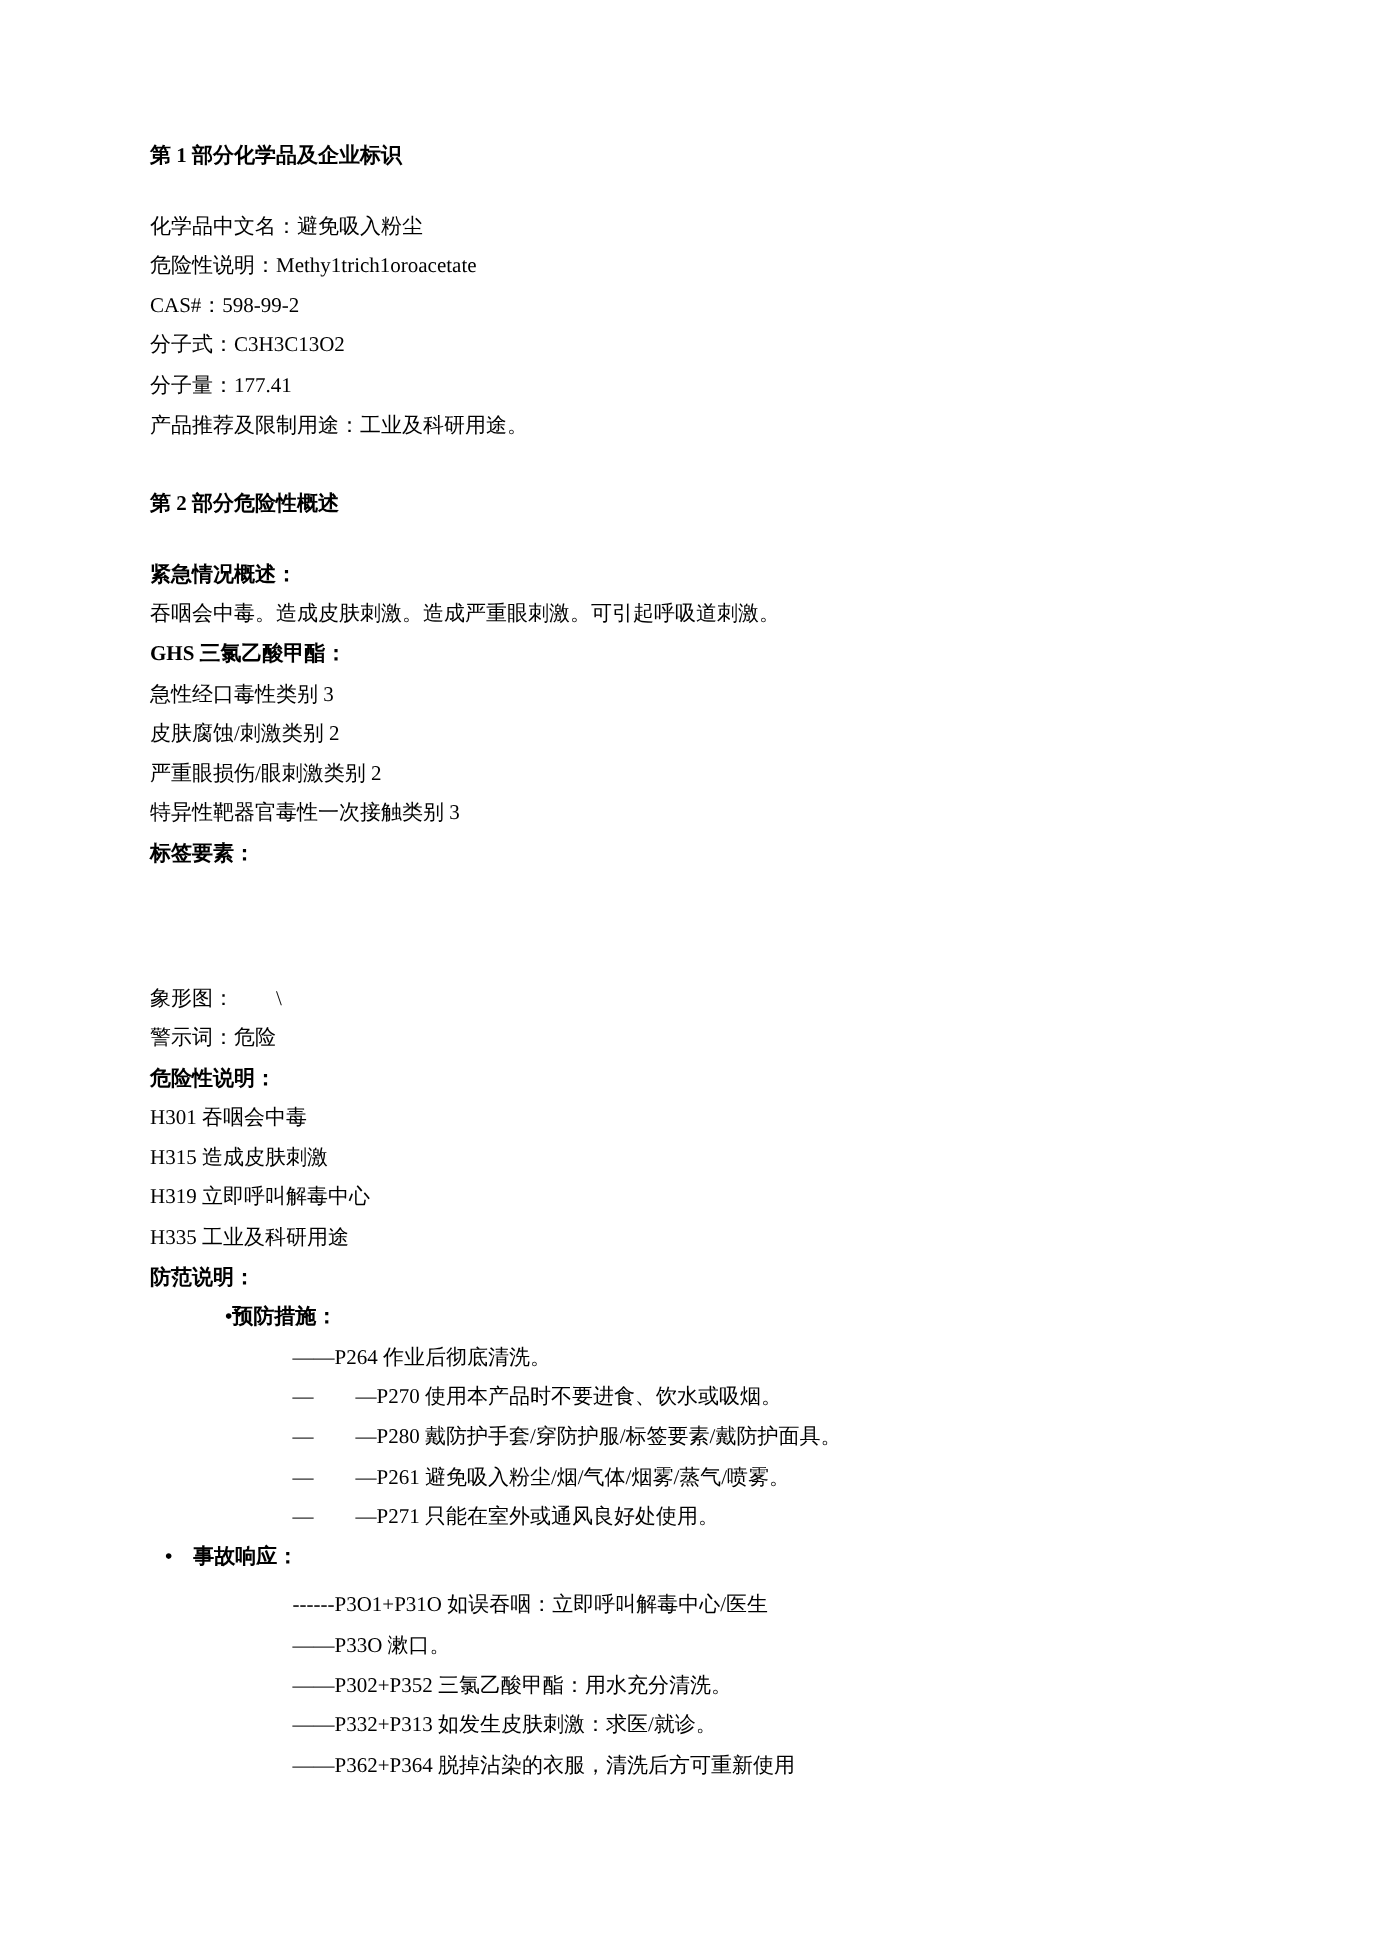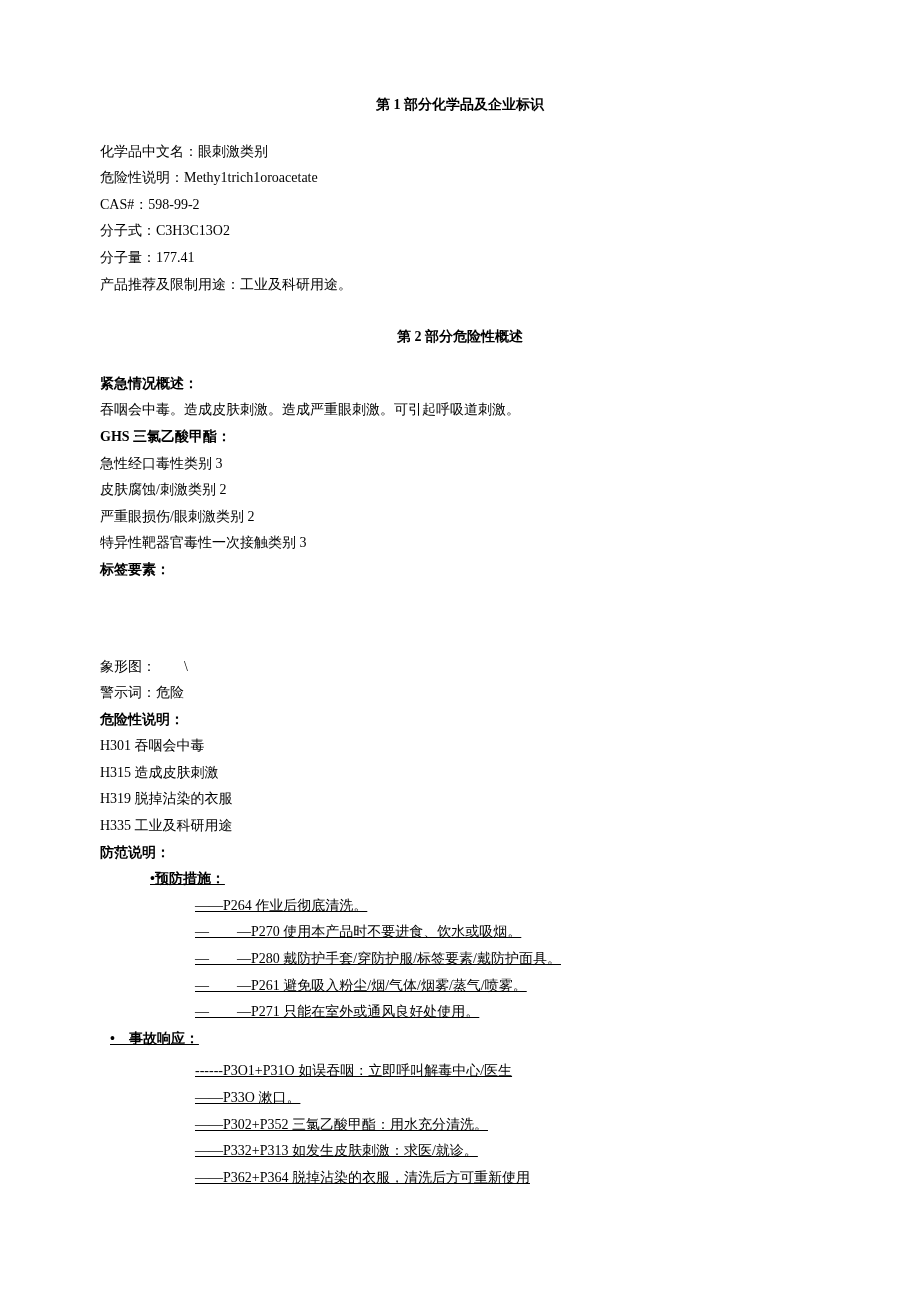--- a/index.html
+++ b/index.html
@@ -6,59 +6,56 @@
       font-family: "SimSun", "宋体", serif;
       font-size: 14px;
       line-height: 1.9;
       color: #000;
       max-width: 920px;
       margin: 0;
       padding: 80px 100px 60px 100px;
       box-sizing: border-box;
     }
     .section-title {
-      text-align: center;
       font-weight: bold;
       margin: 12px 0 20px 0;
     }
     .field-label {
       font-weight: normal;
     }
     .line {
       margin: 0;
     }
     .subhead {
       font-weight: bold;
       margin-top: 0;
     }
     .indent-1 {
       padding-left: 50px;
-      text-decoration: underline;
     }
     .indent-2 {
       padding-left: 95px;
-      text-decoration: underline;
     }
     .bullet {
       padding-left: 10px;
     }
     .spacer {
       height: 70px;
     }
     .small-gap {
       height: 14px;
     }
   </style>
 </head>
 <body>
 
 <div class="section-title">第 1 部分化学品及企业标识</div>
 
 <p class="line">
-  <span class="field-label">化学品中文名：</span><span>眼刺激类别</span>
+  <span class="field-label">化学品中文名：</span><span>避免吸入粉尘</span>
 </p>
 <p class="line">
   <span class="field-label">危险性说明：</span><span>Methy1trich1oroacetate</span>
 </p>
 <p class="line">
   <span class="field-label">CAS#：</span><span>598-99-2</span>
 </p>
 <p class="line">
   <span class="field-label">分子式：</span><span>C3H3C13O2</span>
 </p>
@@ -85,21 +82,21 @@
 
 <p class="line">
   <span class="field-label">象形图：</span>　　<span>\</span>
 </p>
 <p class="line">
   <span class="field-label">警示词：</span><span>危险</span>
 </p>
 <p class="line subhead">危险性说明：</p>
 <p class="line">H301 吞咽会中毒</p>
 <p class="line">H315 造成皮肤刺激</p>
-<p class="line">H319 脱掉沾染的衣服</p>
+<p class="line">H319 立即呼叫解毒中心</p>
 <p class="line">H335 工业及科研用途</p>
 
 <p class="line subhead">防范说明：</p>
 <p class="line subhead indent-1">•预防措施：</p>
 <p class="line indent-2">——P264 作业后彻底清洗。</p>
 <p class="line indent-2">—　　—P270 使用本产品时不要进食、饮水或吸烟。</p>
 <p class="line indent-2">—　　—P280 戴防护手套/穿防护服/标签要素/戴防护面具。</p>
 <p class="line indent-2">—　　—P261 避免吸入粉尘/烟/气体/烟雾/蒸气/喷雾。</p>
 <p class="line indent-2">—　　—P271 只能在室外或通风良好处使用。</p>
 

